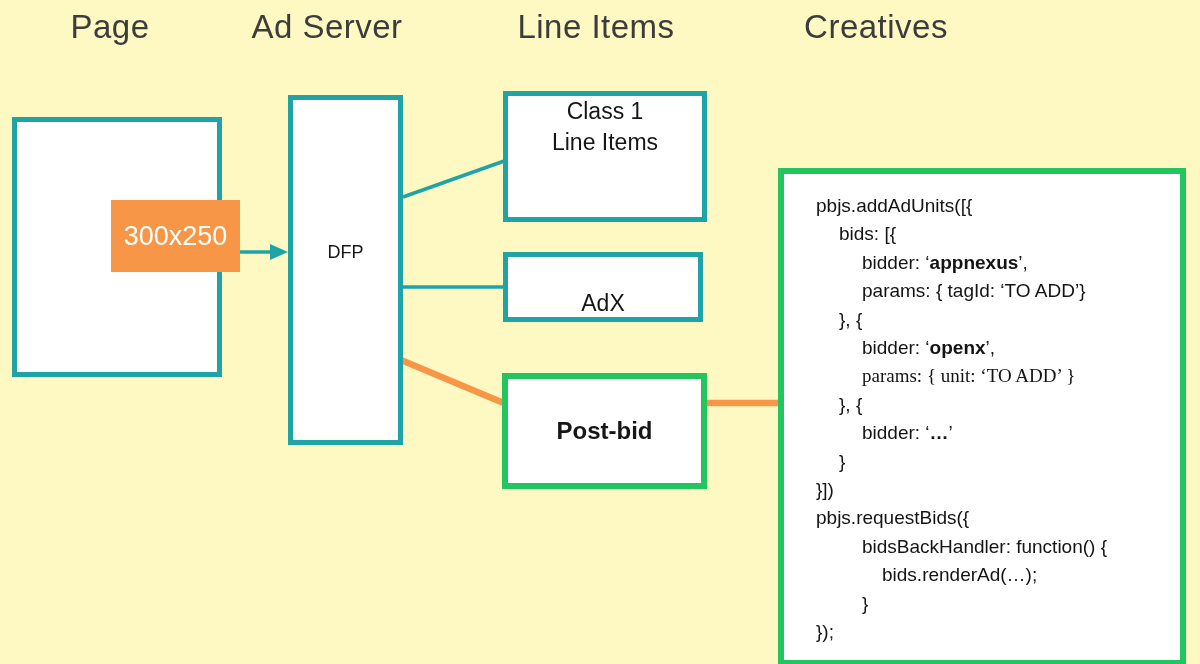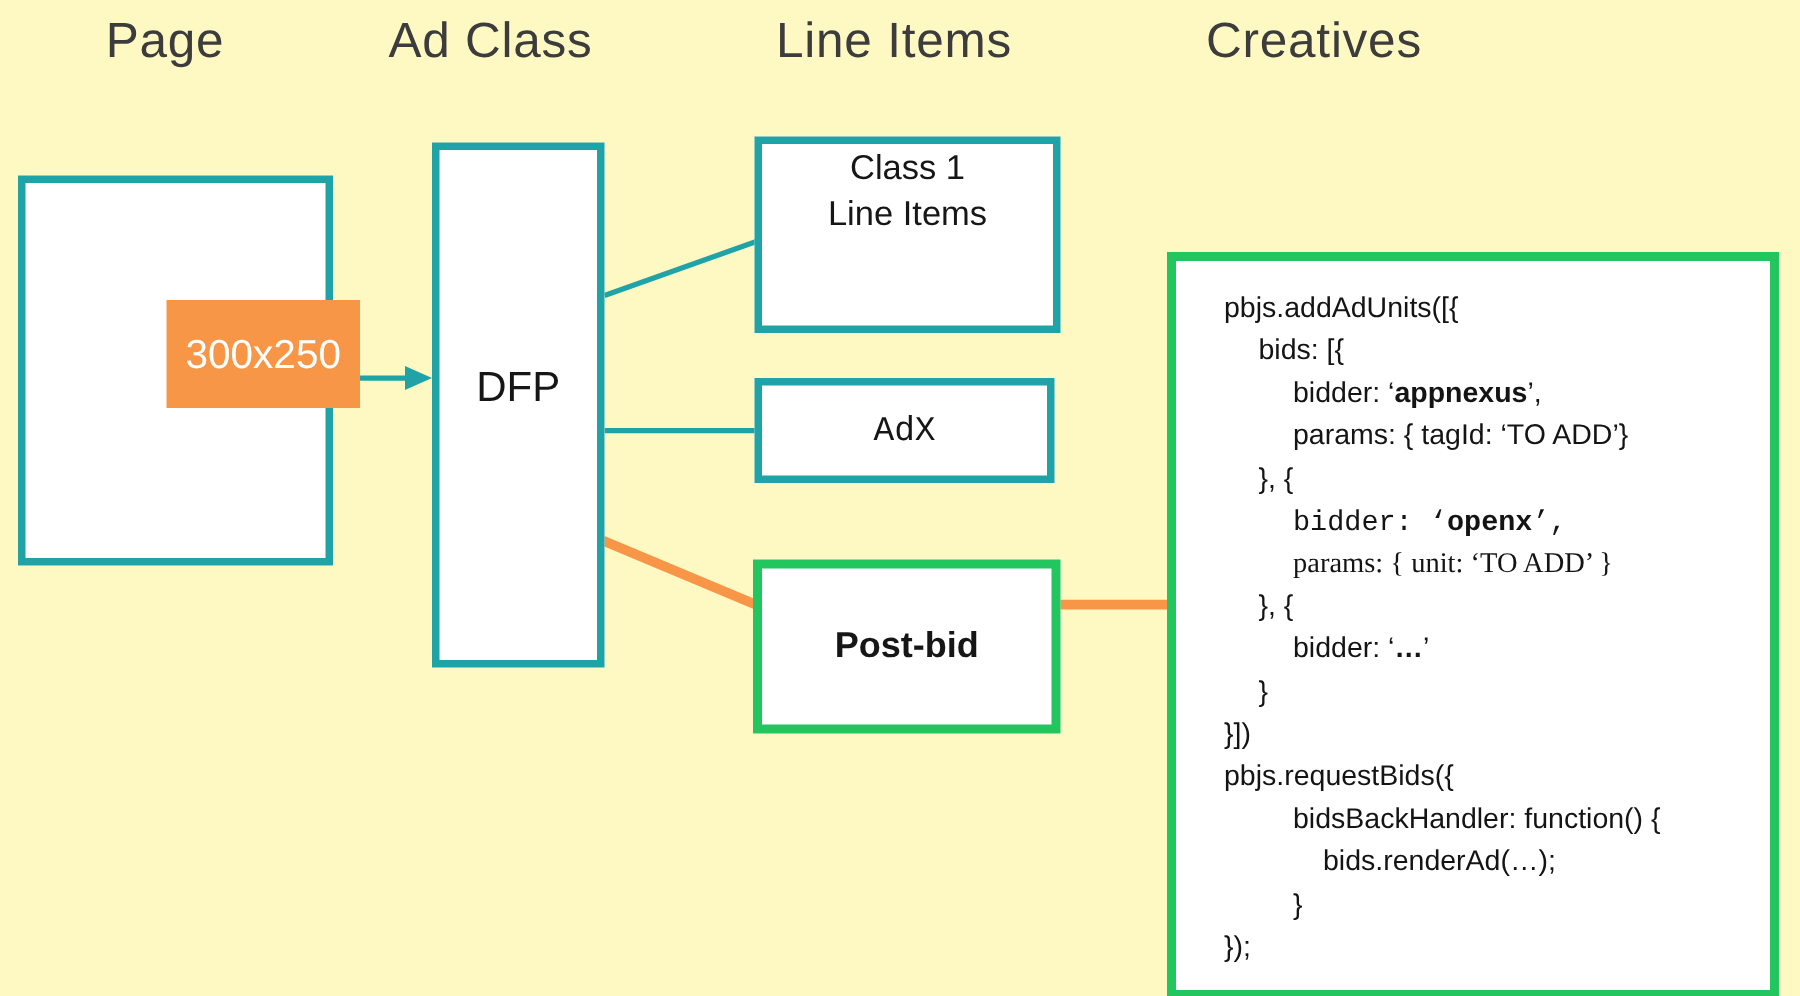--- a/index.html
+++ b/index.html
@@ -44,32 +44,32 @@
     left: 70px; top: 200px; width: 129px; height: 72px;
     background: #F79646;
     display: flex; align-items: center; justify-content: center;
     color: #ffffff; font-size: 27px; margin-left: 41px;
   }
   .dfp-box { left: 288px; top: 95px; width: 115px; height: 350px; }
   .dfp-label {
     position: absolute;
     left: 0; top: 142px; width: 100%;
     text-align: center;
-    font-size: 28px; color: #161616;
+    font-size: 18px; color: #161616;
   }
   .class1-box {
     left: 503px; top: 91px; width: 204px; height: 131px;
     display: flex; align-items: flex-start; justify-content: center;
     text-align: center;
     font-size: 23px; line-height: 31px; color: #161616;
   }
   .adx-box {
     left: 503px; top: 252px; width: 200px; height: 70px;
-    display: flex; align-items: center; justify-content: center;
-    font-size: 23px; color: #161616; font-family: Liberation Mono, monospace;
+    display: flex; align-items: flex-end; justify-content: center;
+    font-size: 23px; color: #161616;
   }
   .postbid-box {
     left: 502px; top: 357px; width: 205px; height: 116px;
     display: flex; align-items: center; justify-content: center;
     font-size: 24px; font-weight: bold; color: #161616;
   }
   .creatives-box {
     left: 778px; top: 152px; width: 408px; height: 498px;
     padding: 18px 14px 0 32px;
   }
@@ -90,21 +90,21 @@
       <line x1="199" y1="252" x2="274" y2="252" class="stroke-teal" stroke-width="3.5"></line>
       <polygon points="288,252 270,244 270,260" class="fill-teal"></polygon>
     </g>
     <line x1="403" y1="197" x2="507" y2="160" class="stroke-teal" stroke-width="3.5"></line>
     <line x1="403" y1="287" x2="506" y2="287" class="stroke-teal" stroke-width="3.5"></line>
     <line x1="401" y1="360" x2="506" y2="404" class="stroke-orange" stroke-width="6.5"></line>
     <line x1="704" y1="403" x2="781" y2="403" class="stroke-orange" stroke-width="6.5"></line>
   </svg>
 
   <div class="hdr" style="left:110px">Page</div>
-  <div class="hdr" style="left:327px">Ad Class</div>
+  <div class="hdr" style="left:327px">Ad Server</div>
   <div class="hdr" style="left:596px">Line Items</div>
   <div class="hdr" style="left:876px">Creatives</div>
 
   <div class="box teal-border page-box"></div>
 
   <div class="ad-slot">
     <span>300x250</span>
   </div>
 
   <div class="box teal-border dfp-box">
@@ -126,21 +126,21 @@
     <span>Post-bid</span>
   </div>
 
   <div class="box orange-border creatives-box">
     <div id="code">
         <div class="code-line" style="padding-left: 0px;"><span>pbjs.addAdUnits([{</span></div>
         <div class="code-line" style="padding-left: 23px;"><span>bids: [{</span></div>
         <div class="code-line" style="padding-left: 46px;"><span>bidder: ‘</span><span style="font-weight: bold;">appnexus</span><span>’,</span></div>
         <div class="code-line" style="padding-left: 46px;"><span>params: { tagId: ‘TO ADD’}</span></div>
         <div class="code-line" style="padding-left: 23px;"><span>}, {</span></div>
-        <div class="code-line" style="padding-left: 46px; font-family: Liberation Mono, monospace;"><span>bidder: ‘</span><span style="font-weight: bold;">openx</span><span>’,</span></div>
+        <div class="code-line" style="padding-left: 46px;"><span>bidder: ‘</span><span style="font-weight: bold;">openx</span><span>’,</span></div>
         <div class="code-line" style="padding-left: 46px; font-family: Liberation Serif, serif;"><span>params: { unit: ‘TO ADD’ }</span></div>
         <div class="code-line" style="padding-left: 23px;"><span>}, {</span></div>
         <div class="code-line" style="padding-left: 46px;"><span>bidder: ‘</span><span style="font-weight: bold;">…</span><span>’</span></div>
         <div class="code-line" style="padding-left: 23px;"><span>}</span></div>
         <div class="code-line" style="padding-left: 0px;"><span>}])</span></div>
         <div class="code-line" style="padding-left: 0px;"><span>pbjs.requestBids({</span></div>
         <div class="code-line" style="padding-left: 46px;"><span>bidsBackHandler: function() {</span></div>
         <div class="code-line" style="padding-left: 66px;"><span>bids.renderAd(…);</span></div>
         <div class="code-line" style="padding-left: 46px;"><span>}</span></div>
         <div class="code-line" style="padding-left: 0px;"><span>});</span></div>

